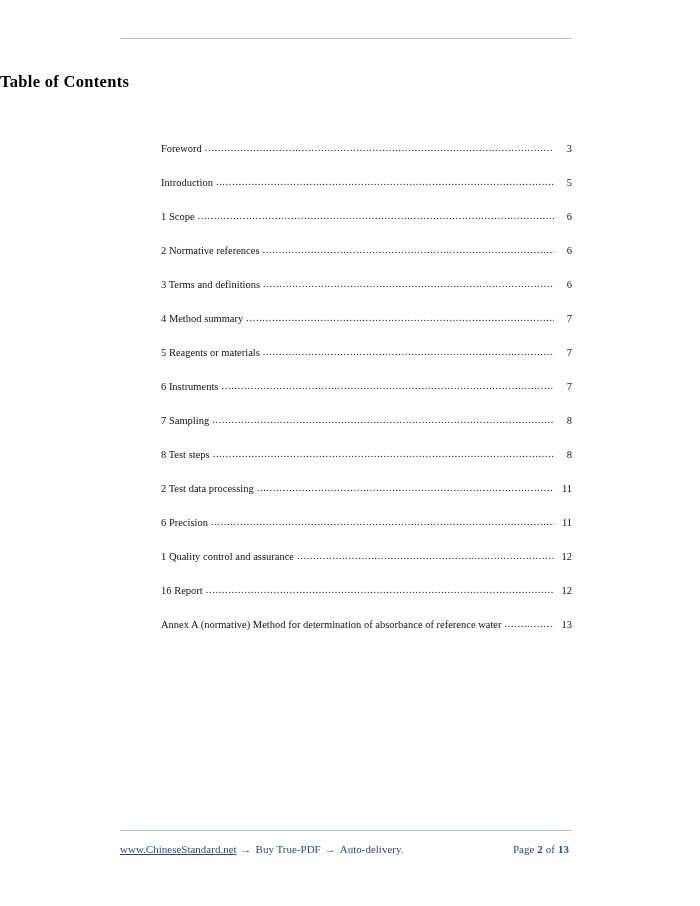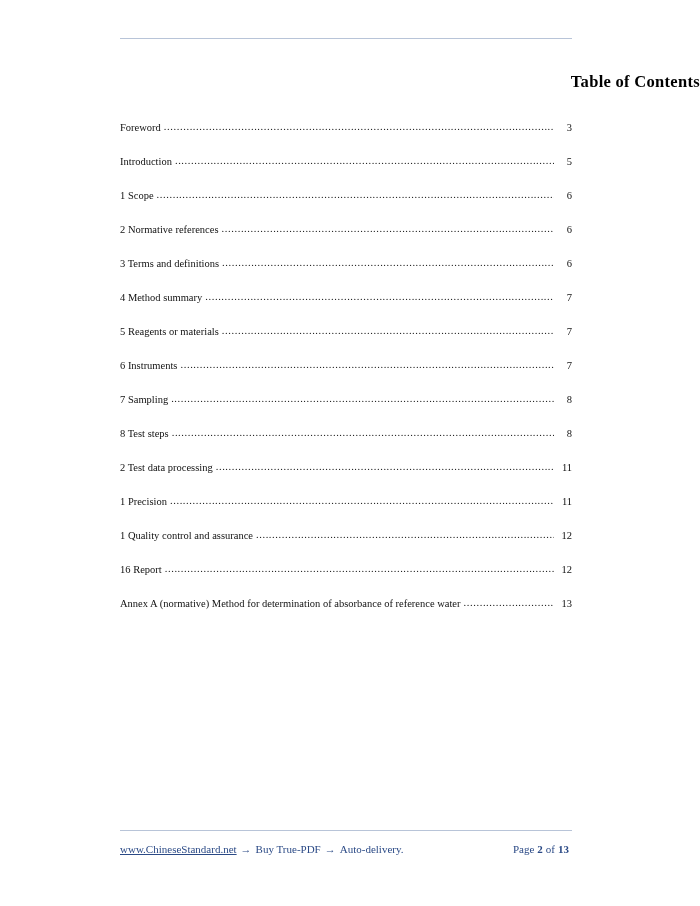--- a/index.html
+++ b/index.html
@@ -37,40 +37,41 @@
   .header-rule {
     margin-top: 8px;
     border-bottom: 1px solid #b8c4d8;
     width: 100%;
   }
   .doc-title {
     position: absolute;
     top: 72px;
     left: 0;
     width: 700px;
-    text-align: right;
+    text-align: left;
     font-family: "Liberation Serif", serif;
     font-size: 16.5px;
     font-weight: bold;
     letter-spacing: 0.3px;
   }
   .toc {
     position: absolute;
     top: 122px;
     left: 120px;
     width: 452px;
   }
   .toc-entry {
     display: flex;
-    align-items: flex-start;
+    align-items: flex-end;
     font-size: 10.5px;
     line-height: 1.2;
     height: 34px;
     color: #111;
     white-space: nowrap;
+    margin-left: 41px;
   }
   .toc-label {
     flex: 0 0 auto;
     padding-right: 2px;
   }
   .toc-dots {
     flex: 1 1 auto;
     overflow: hidden;
     white-space: nowrap;
     font-size: 10.5px;
@@ -187,21 +188,21 @@
       <span class="toc-label">8 Test steps</span>
       <span class="toc-dots">..........................................................................................................................................</span>
       <span class="toc-page">8</span>
     </div>
     <div class="toc-entry">
       <span class="toc-label">2 Test data processing</span>
       <span class="toc-dots">..........................................................................................................................................</span>
       <span class="toc-page">11</span>
     </div>
     <div class="toc-entry">
-      <span class="toc-label">1 Precision</span>
+      <span class="toc-label">6 Precision</span>
       <span class="toc-dots">..........................................................................................................................................</span>
       <span class="toc-page">11</span>
     </div>
     <div class="toc-entry">
       <span class="toc-label">1 Quality control and assurance</span>
       <span class="toc-dots">..........................................................................................................................................</span>
       <span class="toc-page">12</span>
     </div>
     <div class="toc-entry">
       <span class="toc-label">16 Report</span>

